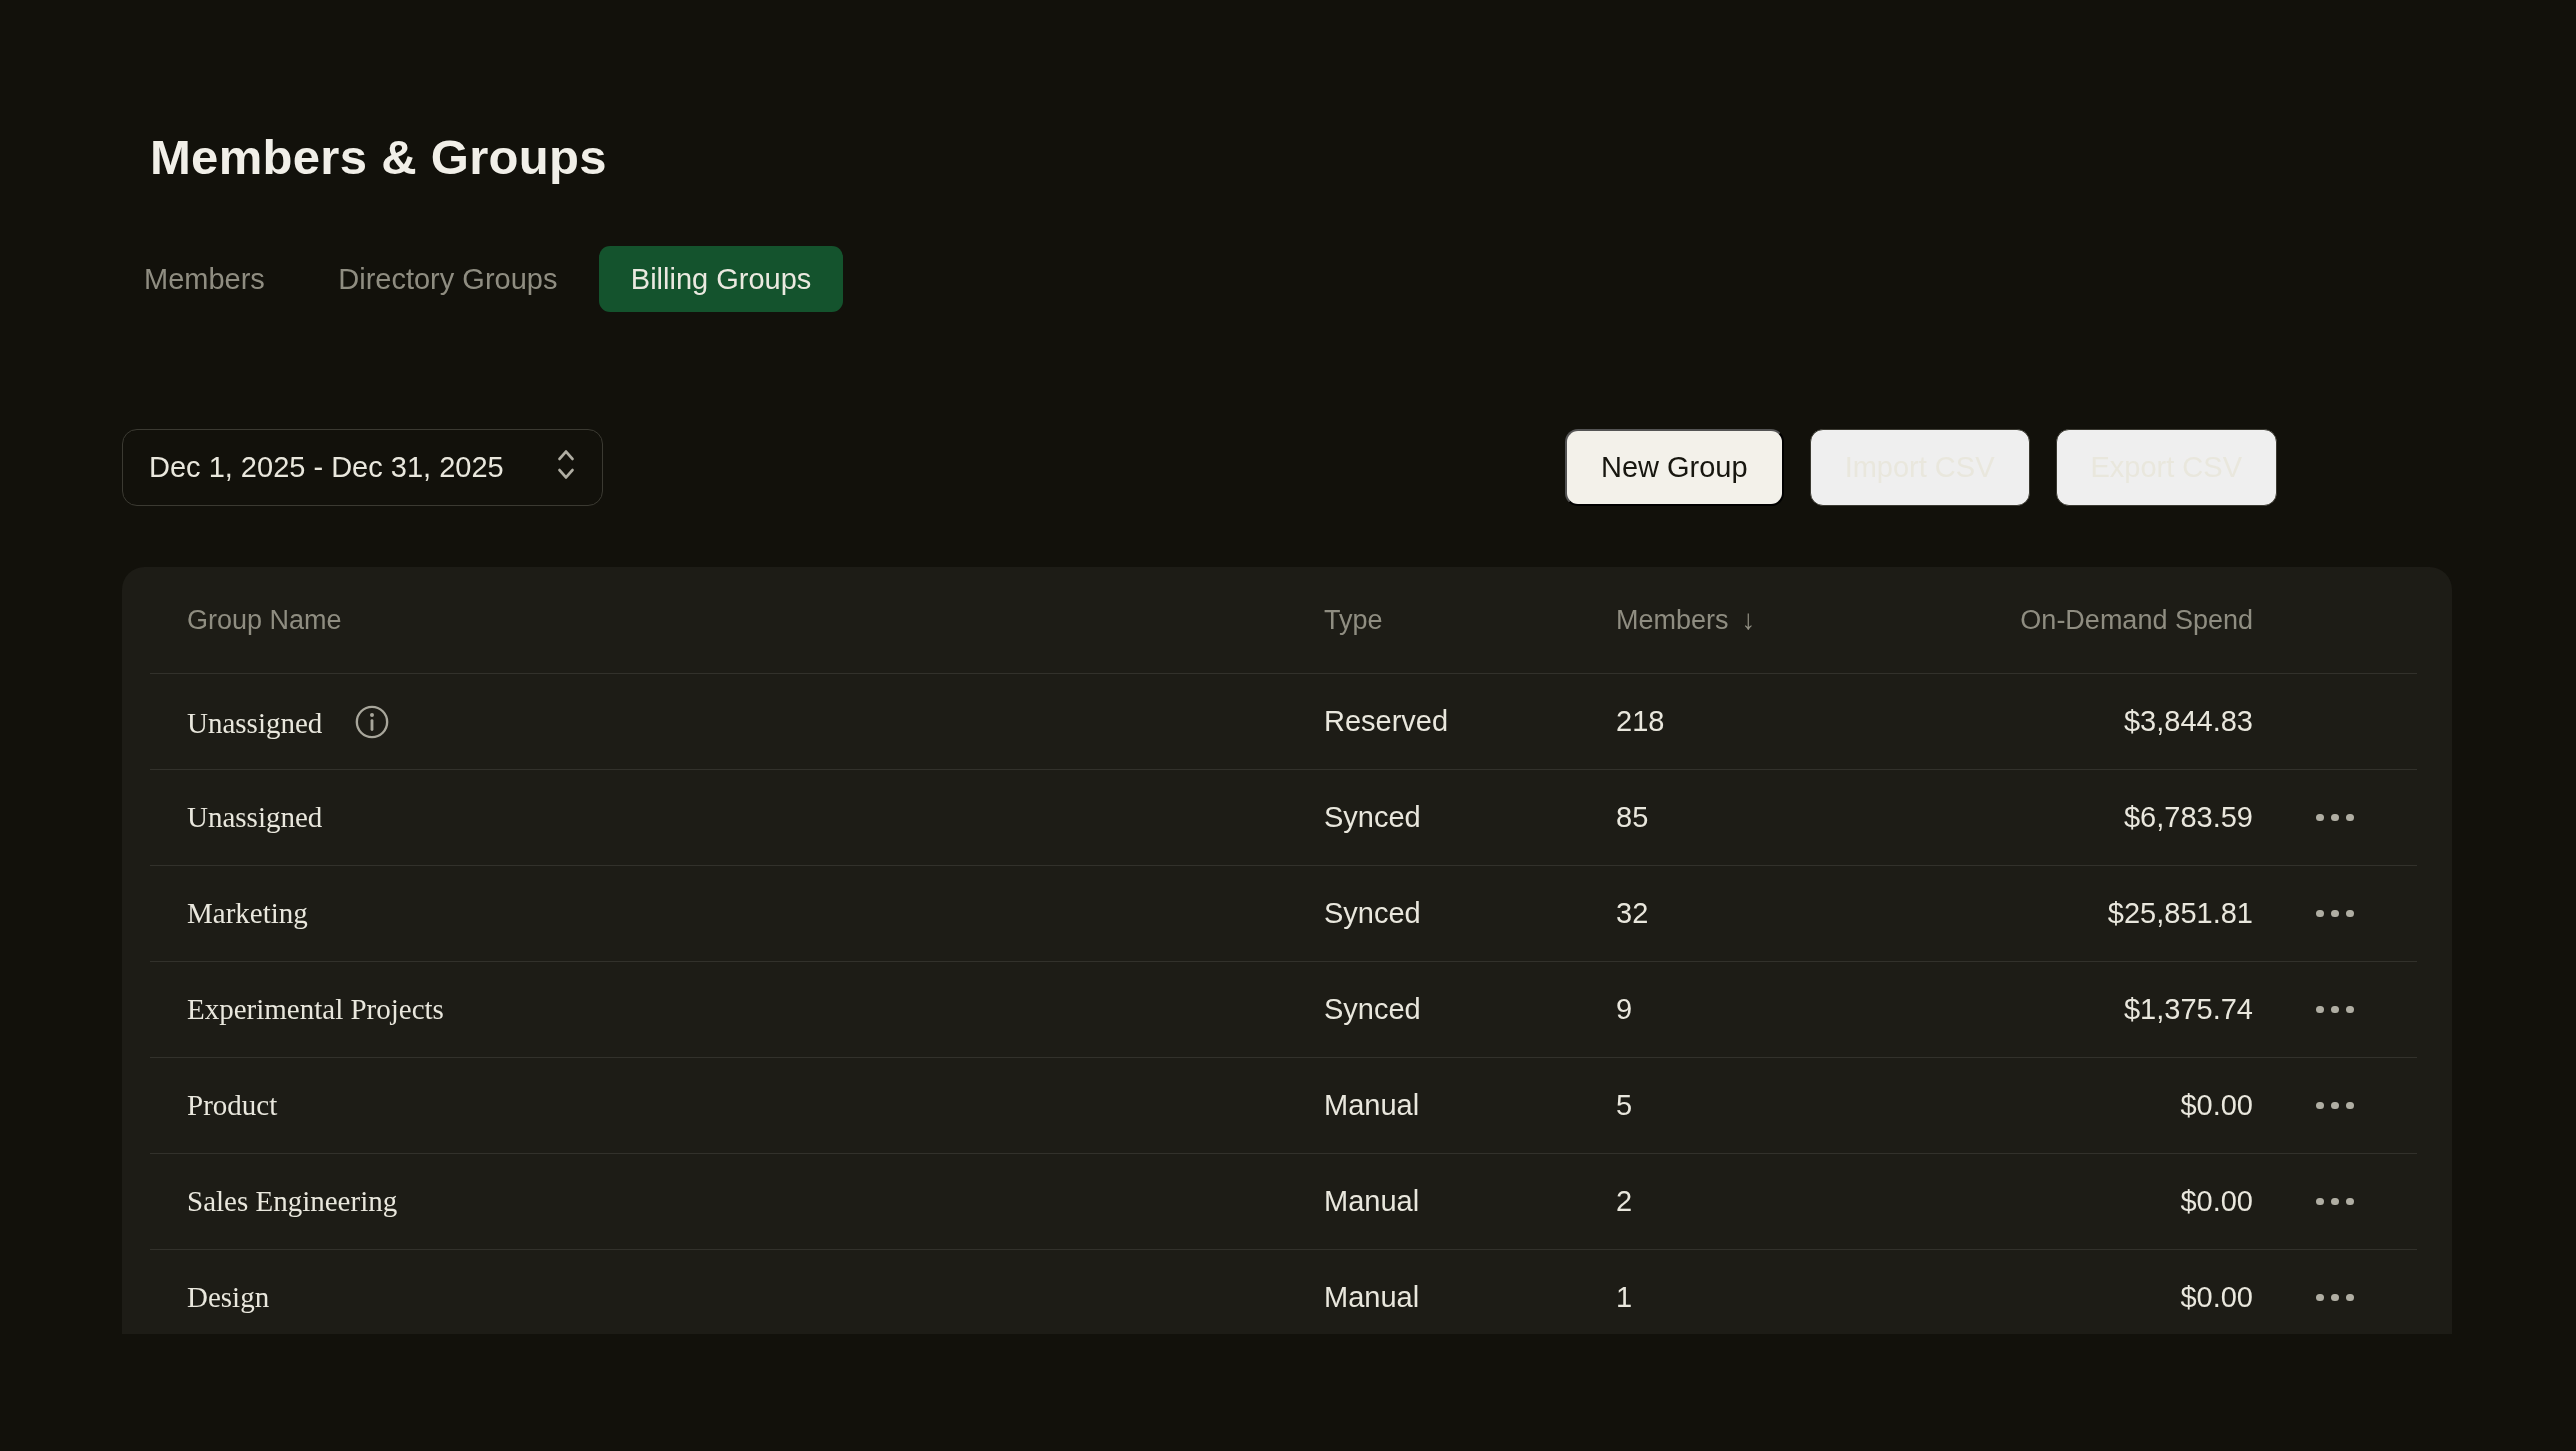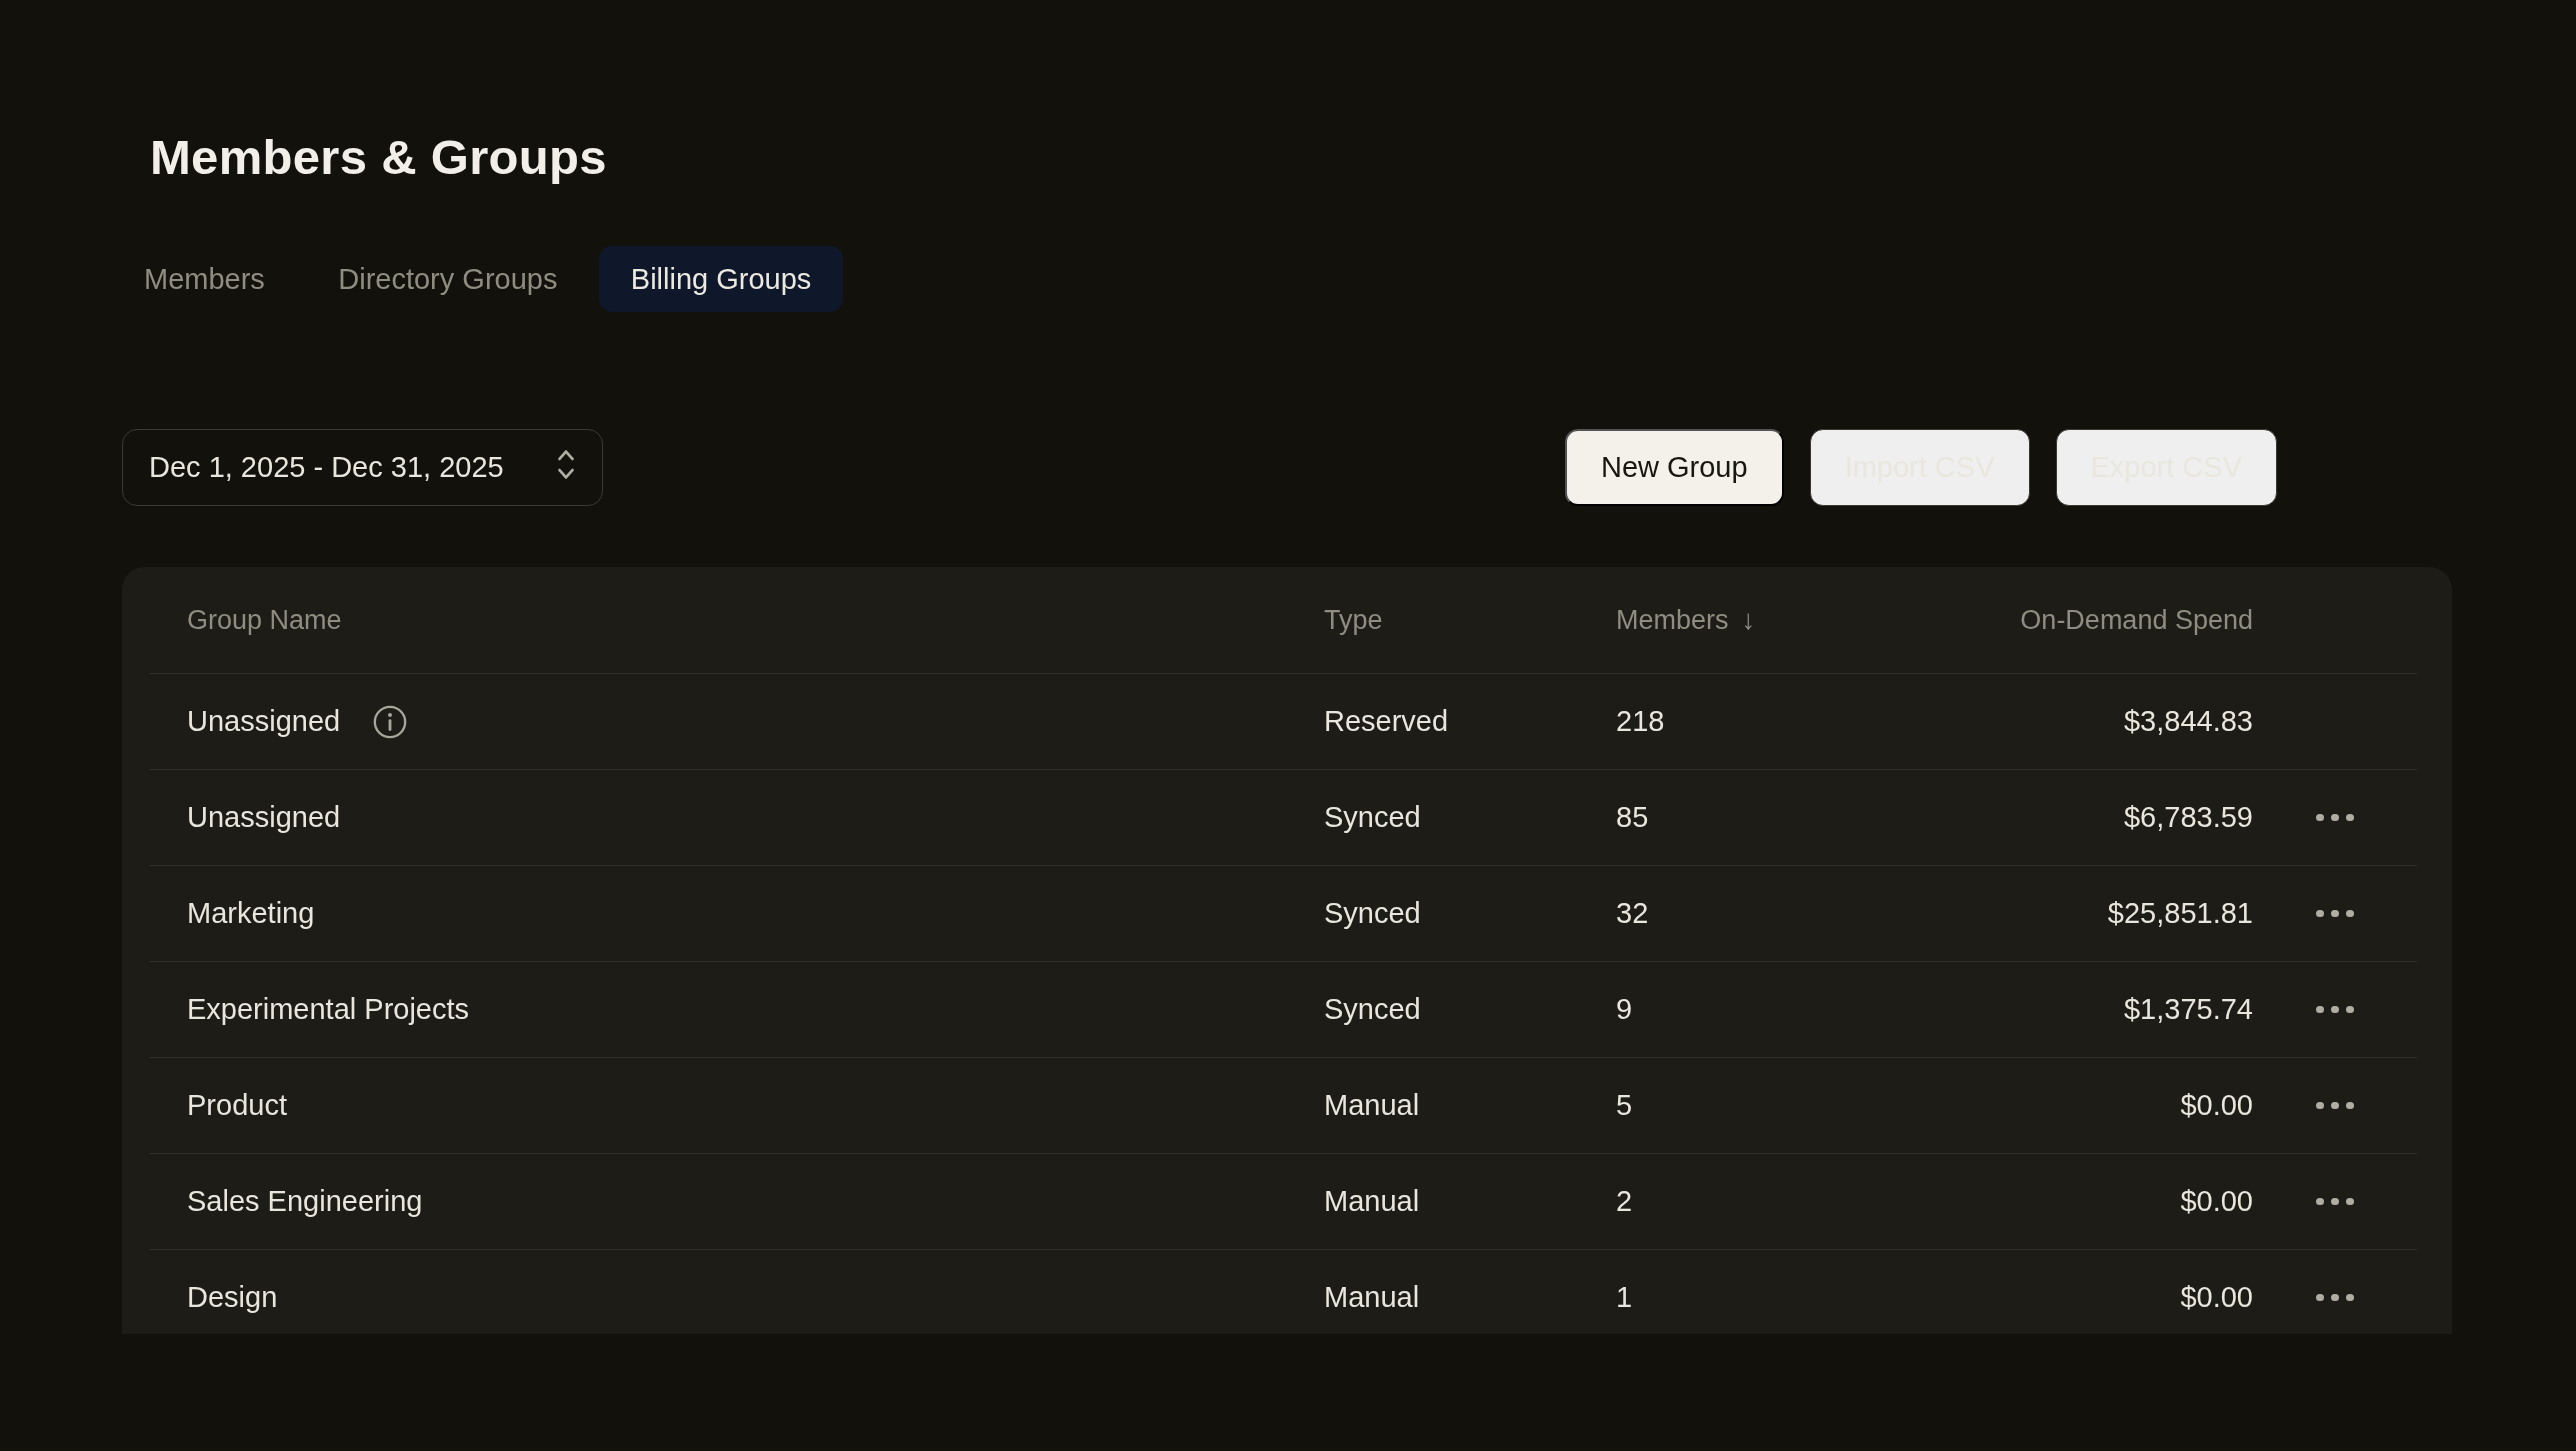--- a/index.html
+++ b/index.html
@@ -35,22 +35,23 @@
     display: flex;
     align-items: center;
     padding: 0 32px;
     font-size: 29px;
     color: #8f8d81;
     border-radius: 13px;
     white-space: nowrap;
     cursor: pointer;
   }
   .tab.active {
-    background: #0f172a;
+    background: #14532d;
     color: #ebe9e0;
+    border-radius: 11px;
   }
 
   .controls {
     position: absolute;
     left: 122px;
     top: 429px;
     width: 2155px;
     height: 77px;
     display: flex;
     justify-content: space-between;
@@ -104,21 +105,21 @@
     font-size: 27px;
     color: #8f8d81;
   }
   .row {
     height: 96px;
     border-top: 0.9px solid #32312b;
     font-size: 29px;
     color: #e9e7dd;
   }
 
-  .c-name { display: flex; align-items: center; gap: 32px; min-width: 0; }
+  .c-name { display: flex; align-items: flex-end; gap: 32px; min-width: 0; font-family: Liberation Serif, serif; }
   .c-spend { text-align: right; }
   .c-members-header { display: flex; align-items: center; gap: 13px; }
   .c-actions { display: flex; justify-content: center; align-items: center; }
 
   .sort-arrow { font-size: 28px; color: #8f8d81; }
 
   .info-icon { display: inline-flex; }
   .dots-btn {
     display: flex;
     gap: 7.5px;

